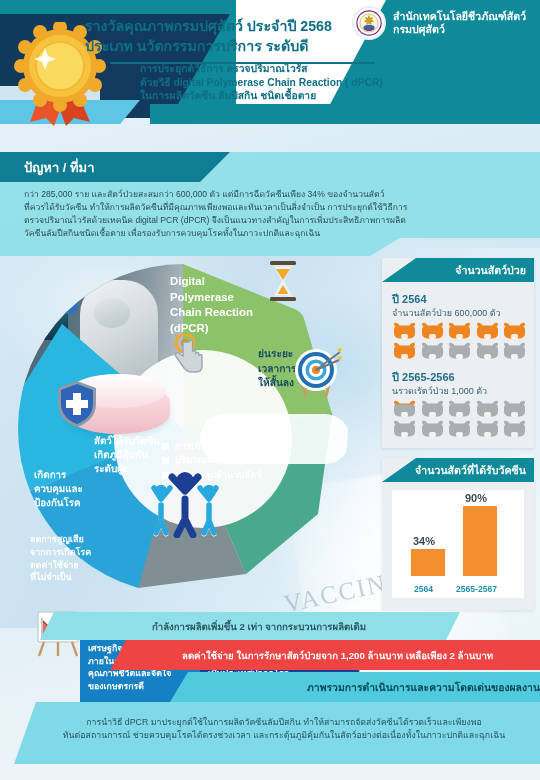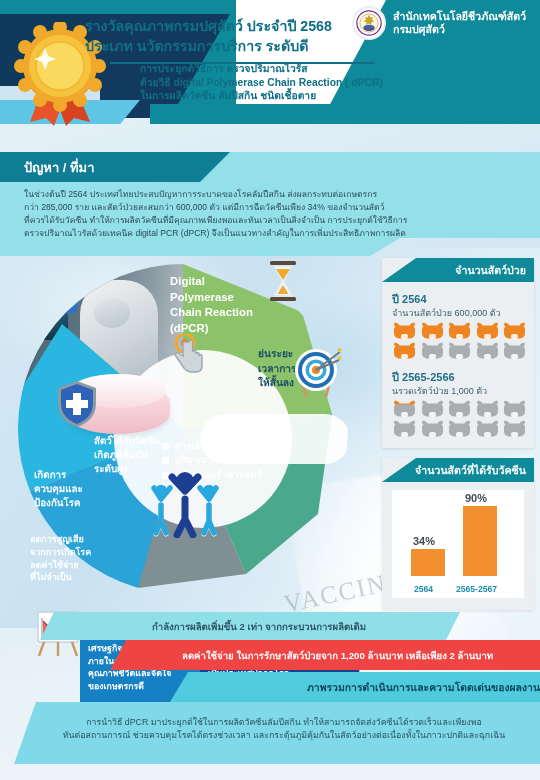--- a/index.html
+++ b/index.html
@@ -229,24 +229,24 @@
       <div>สำนักเทคโนโลยีชีวภัณฑ์สัตว์</div>
       <div>กรมปศุสัตว์</div>
     </div>
   </div>
 
   <div class="prob-band"></div>
   <div class="prob-head">
     <span>ปัญหา / ที่มา</span>
   </div>
   <div class="prob-body">
-    <div>ในช่วงต้นปี 2564 ประเทศไทยประสบปัญหาการระบาดของโรคลัมปีสกิน ส่งผลกระทบต่อเกษตรกร</div>
     <div>กว่า 285,000 ราย และสัตว์ป่วยสะสมกว่า 600,000 ตัว แต่มีการฉีดวัคซีนเพียง 34% ของจำนวนสัตว์</div>
     <div>ที่ควรได้รับวัคซีน ทำให้การผลิตวัคซีนที่มีคุณภาพเพียงพอและทันเวลาเป็นสิ่งจำเป็น การประยุกต์ใช้วิธีการ</div>
     <div>ตรวจปริมาณไวรัสด้วยเทคนิค digital PCR (dPCR) จึงเป็นแนวทางสำคัญในการเพิ่มประสิทธิภาพการผลิต</div>
+    <div>วัคซีนลัมปีสกินชนิดเชื้อตาย เพื่อรองรับการควบคุมโรคทั้งในภาวะปกติและฉุกเฉิน</div>
   </div>
 
   <div class="diagram">
     <div class="ring">
       <div class="seg photo-seg">
         <div class="photo-screen"></div>
         <div class="photo-suit"></div>
         <div class="photo-glove"></div>
       </div>
       <div class="seg seg-green"></div>

